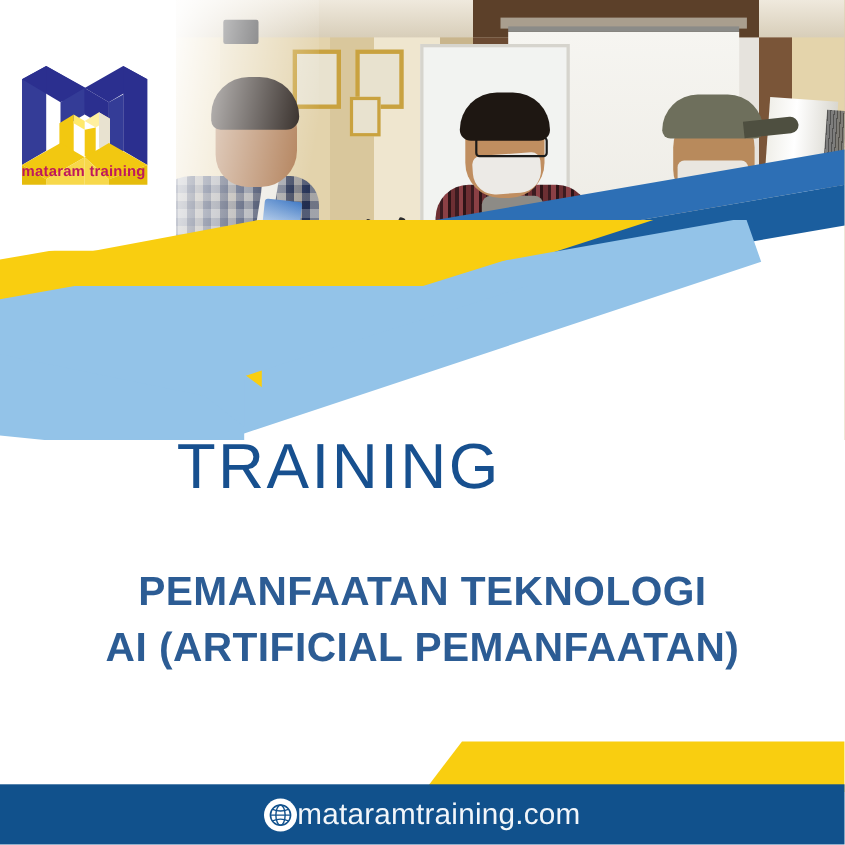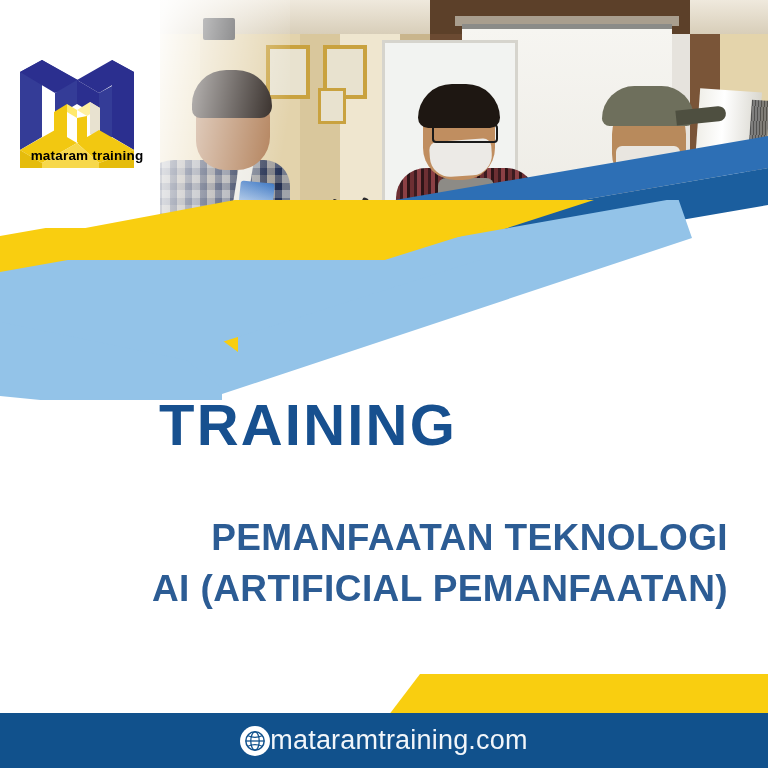--- a/index.html
+++ b/index.html
@@ -284,54 +284,53 @@
   .logo-wrap {
     position: absolute;
     left: 12px; top: 42px;
     width: 130px; height: 130px;
   }
   .logo-text {
     position: absolute;
     left: 14px; top: 148px;
     width: 124px;
     text-align: center;
-    color: #000000;
+    color: #be185d;
     font-size: 13.5px;
     font-weight: 700;
     letter-spacing: .2px;
     font-family: "Liberation Sans", sans-serif;
-    margin-left: 11px;
   }
 
   
   .title-main {
     position: absolute;
     left: 0; top: 396px;
     width: 616px;
     text-align: center;
     color: #17508F;
     font-size: 58px;
-    font-weight: bold;
+    font-weight: normal;
     letter-spacing: 2.2px;
     font-family: "Liberation Sans", sans-serif;
     line-height: 1;
   }
   .title-sub {
     position: absolute;
     left: 40px; top: 512px;
     width: 688px;
     text-align: center;
     color: #2C5C94;
     font-size: 37px;
     font-weight: bold;
     letter-spacing: .4px;
     line-height: 1.38;
     font-family: "Liberation Sans", sans-serif;
   }
-  .title-sub .ln { display: block; white-space: nowrap; text-align: right; }
+  .title-sub .ln { display: block; white-space: nowrap; }
 
   
   .footer-yellow { position: absolute; left: 0; top: 660px; width: 768px; height: 60px; }
   .footer-bar {
     position: absolute;
     left: 0; top: 713px;
     width: 768px; height: 55px;
     background: #11518C;
   }
   .footer-inner {

